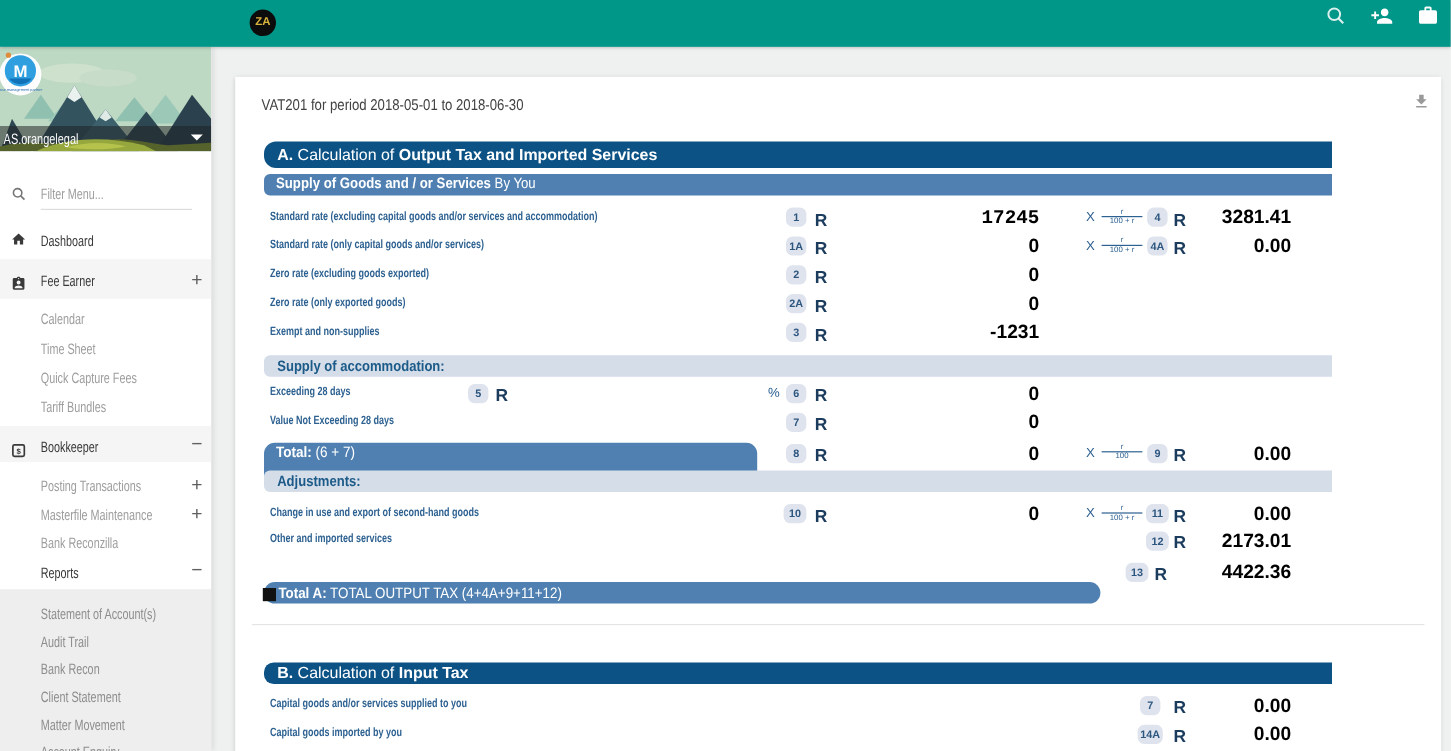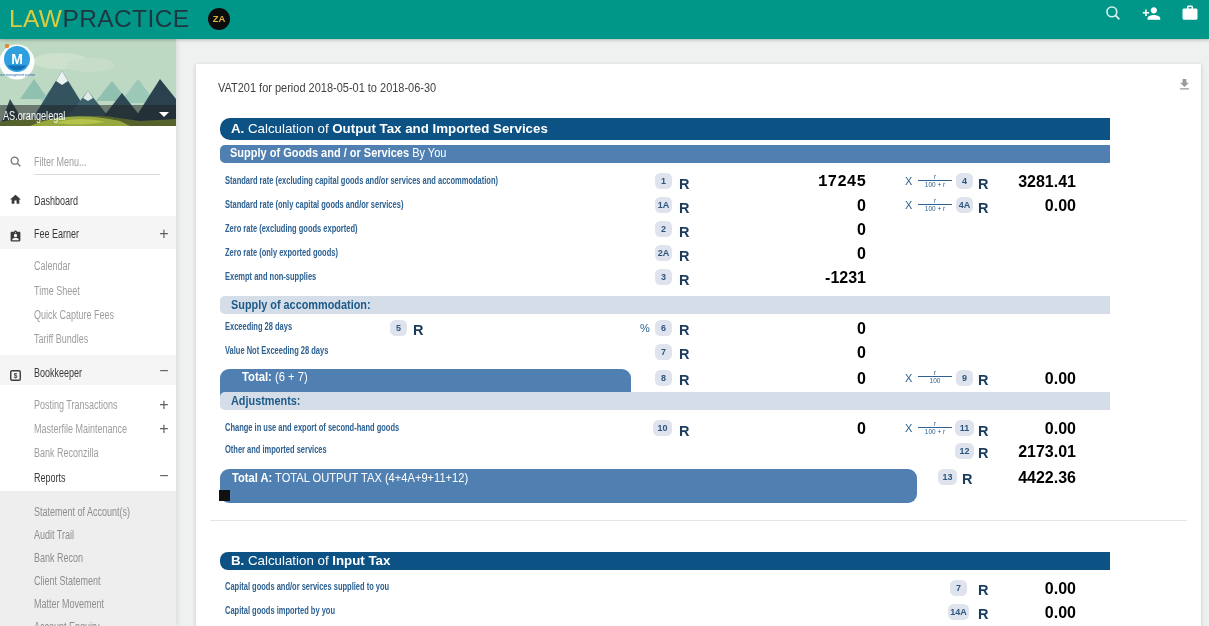--- a/index.html
+++ b/index.html
@@ -38,21 +38,20 @@
   .amt { position:absolute; width:130px; text-align:right; font-size:16px; font-weight:bold; color:#000; white-space:nowrap; }
   .xx { position:absolute; left:709px; font-size:11px; color:#2d6191; }
   .frac { position:absolute; left:722px; width:34px; text-align:center; color:#2d6191; }
   .frac .t { font-size:6.5px; line-height:7px; border-bottom:1px solid #2d6191; }
   .frac .b { font-size:6.5px; line-height:8px; white-space:nowrap; }
 </style>
 </head>
 <body>
 
 <div id="topbar">
-  <div id="logo"><span class="law">LAW</span><span class="prac">PRACTICE</span></div>
   <div id="zacirc">ZA</div>
   <svg class="tico" style="left:1104px;" width="18" height="18" viewBox="0 0 24 24">
       <path fill="none" stroke="rgba(255,255,255,0.85)" stroke-width="2.2" d="M10.5 4a6.5 6.5 0 1 1 0 13 6.5 6.5 0 0 1 0-13z"></path>
       <path stroke="rgba(255,255,255,0.85)" stroke-width="2.4" d="M15.3 15.3 L20.5 20.5"></path>
     </svg>
   <svg class="tico" style="left:1142px;" width="19" height="19" viewBox="0 0 24 24">
       <path fill="#fff" d="M15 12c2.21 0 4-1.79 4-4s-1.79-4-4-4-4 1.79-4 4 1.79 4 4 4zm-9-2V7H4v3H1v2h3v3h2v-3h3v-2H6zm9 4c-2.67 0-8 1.34-8 4v2h16v-2c0-2.66-5.33-4-8-4z"></path>
     </svg>
   <svg class="tico" style="left:1181px;" width="18" height="18" viewBox="0 0 24 24">
       <path fill="#fff" d="M20 6h-4V4c0-1.11-.89-2-2-2h-4c-1.11 0-2 .89-2 2v2H4c-1.11 0-2 .89-2 2v11c0 1.11.89 2 2 2h16c1.11 0 2-.89 2-2V8c0-1.11-.89-2-2-2zm-6 0h-4V4h4v2z"></path>
@@ -205,21 +204,21 @@
     <div class="xx" style="left:444px;top:257.5px;">%</div>
     <div class="badge" style="left:459px;top:255.5px;">6</div>
     <div class="rr" style="left:483px;top:258px;">R</div>
     <div class="amt" style="left:540px;top:255.5px;">0</div>
 
     <div class="lbl" style="top:281px;">Value Not Exceeding 28 days</div>
     <div class="badge" style="left:459px;top:279.5px;">7</div>
     <div class="rr" style="left:483px;top:282px;">R</div>
     <div class="amt" style="left:540px;top:279.5px;">0</div>
 
-    <div class="midbar" style="left:24px;top:305px;width:411px;height:34px;font-size:12.5px;line-height:17.5px;padding-left:22px;border-radius:9px;"><span class="sp" style="transform:scaleX(0.9);"><b>Total:</b> (6 + 7)</span></div>
+    <div class="midbar" style="left:24px;top:305px;width:411px;height:34px;font-size:12.5px;line-height:17.5px;padding-left:10px;border-radius:9px;"><span class="sp" style="transform:scaleX(0.9);"><b>Total:</b> (6 + 7)</span></div>
     <div class="badge" style="left:459px;top:305.5px;">8</div>
     <div class="rr" style="left:483px;top:308px;">R</div>
     <div class="amt" style="left:540px;top:305.5px;">0</div>
     <div class="xx" style="top:307.5px;">X</div>
     <div class="frac" style="top:305px;">
         <div class="t">r</div>
         <div class="b">100</div>
       </div>
     <div class="badge" style="left:760px;top:305.5px;">9</div>
     <div class="rr" style="left:782px;top:308px;">R</div>
@@ -238,21 +237,21 @@
       </div>
     <div class="badge" style="left:759px;top:356px;width:19px;">11</div>
     <div class="rr" style="left:782px;top:358.5px;">R</div>
     <div class="amt" style="left:750px;top:356px;">0.00</div>
 
     <div class="lbl" style="top:380px;">Other and imported services</div>
     <div class="badge" style="left:759px;top:378.5px;width:19px;">12</div>
     <div class="rr" style="left:782px;top:381px;">R</div>
     <div class="amt" style="left:750px;top:378.5px;">2173.01</div>
 
-    <div class="midbar" style="left:24px;top:405px;width:697px;height:34px;font-size:12.5px;line-height:18px;padding-left:12px;border-radius:9px;"><span class="sp" style="transform:scaleX(0.89);"><b>Total A:</b> TOTAL OUTPUT TAX (4+4A+9+11+12)</span></div>
+    <div class="midbar" style="left:24px;top:421px;width:697px;height:18px;font-size:12.5px;line-height:18px;padding-left:12px;border-radius:9px;"><span class="sp" style="transform:scaleX(0.89);"><b>Total A:</b> TOTAL OUTPUT TAX (4+4A+9+11+12)</span></div>
     <div class="badge" style="left:742px;top:404.5px;width:19px;">13</div>
     <div class="rr" style="left:766px;top:407px;">R</div>
     <div class="amt" style="left:750px;top:404.5px;">4422.36</div>
 
     <div class="abs" style="left:23px;top:426px;width:11px;height:11px;background:#111;"></div>
     <div class="abs" style="left:14px;top:456px;width:977px;height:1px;background:#e4e4e4;"></div>
 
     <div class="hdrbar" style="top:488px;height:17.5px;font-size:13.3px;line-height:17.5px;padding-left:11px;border-radius:8px 0 0 8px;"><b>B.</b> Calculation of <b>Input Tax</b></div>
 
     <div class="lbl" style="top:517px;">Capital goods and/or services supplied to you</div>

